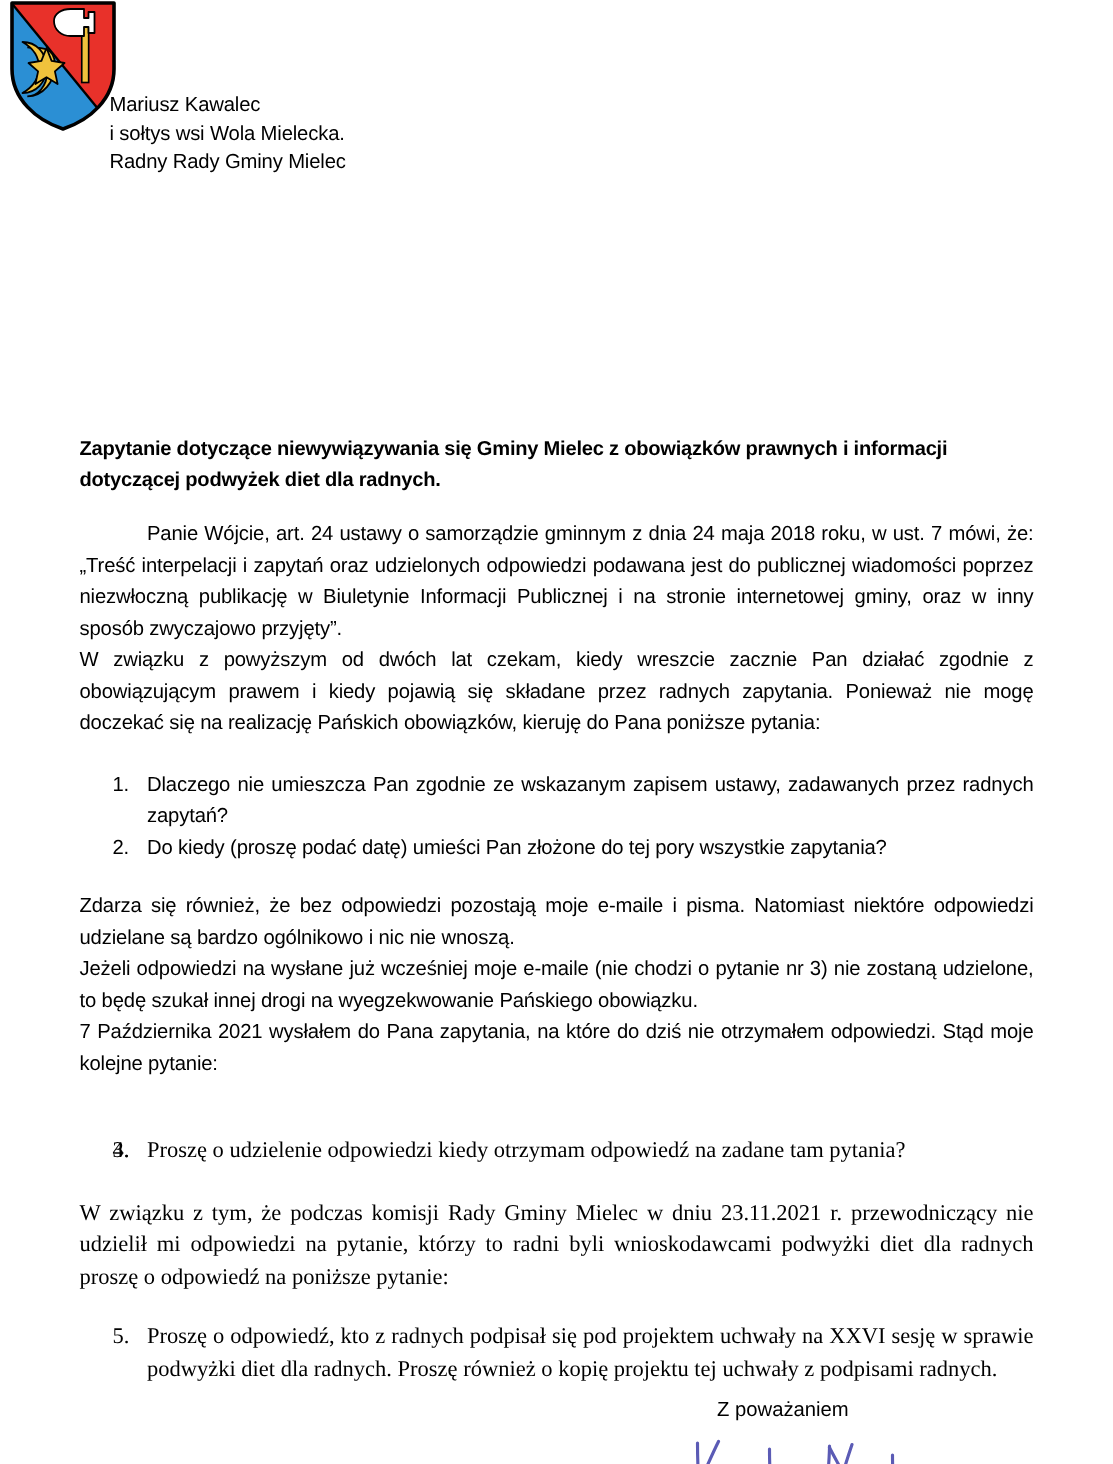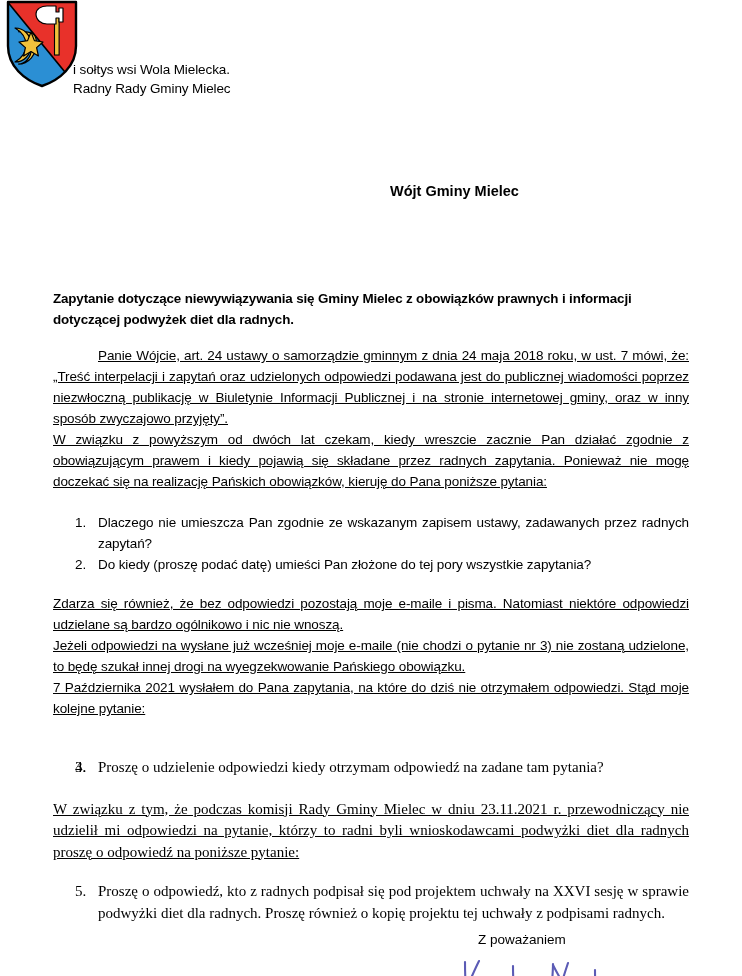--- a/index.html
+++ b/index.html
@@ -86,21 +86,20 @@
   }
 
   p.para {
     margin: 0;
     font-family: "Liberation Sans", sans-serif;
     font-size: 13.5px;
     line-height: 21px;
     text-align: justify;
     text-justify: inter-word;
     letter-spacing: -0.1px;
-    text-decoration: underline;
   }
   p.para.indent { text-indent: 45px; }
   p.para.serif {
     font-family: "Liberation Serif", serif;
     font-size: 15px;
     line-height: 21.5px;
     letter-spacing: 0;
   }
 
   ol.qlist {
@@ -183,28 +182,28 @@
           <path d="M9 28 C18 28 25 35 25 45 C25 55 18 62 9 62 C16 58 20 52 20 45 C20 38 16 32 9 28 Z" fill="#f0c23c" stroke="#000000" stroke-width="1.2" stroke-linejoin="round"></path>
 
           <polygon points="25,32 28.4,40.6 37,42 30.6,47.6 32.4,56 25,51.5 17.6,56 19.4,47.6 13,42 21.6,40.6" fill="#f0c23c" stroke="#000000" stroke-width="1.2" stroke-linejoin="round"></polygon>
         </g>
 
         <path d="M2 2 H70 V46 C70 66 54 80 36 86 C18 80 2 66 2 46 Z" fill="none" stroke="#000000" stroke-width="2.4" stroke-linejoin="round"></path>
       </svg>
     </div>
 
     <div class="sender">
+      <div>Mariusz Kawalec</div>
       <div>i sołtys wsi Wola Mielecka.</div>
       <div>Radny Rady Gminy Mielec</div>
     </div>
 
   </div>
 
   <div class="addressee">
-    <div>Wójt Gminy Mielec</div>
   </div>
 
   <div class="doc-title">Zapytanie dotyczące niewywiązywania się Gminy Mielec  z obowiązków prawnych i informacji dotyczącej podwyżek diet dla radnych.</div>
 
   <div class="body-area">
 
     <p class="para indent">Panie Wójcie, art. 24 ustawy o samorządzie gminnym z dnia 24 maja 2018 roku, w ust. 7 mówi, że: „Treść interpelacji i zapytań oraz udzielonych odpowiedzi podawana jest do publicznej wiadomości poprzez niezwłoczną publikację w Biuletynie Informacji Publicznej i na stronie internetowej gminy, oraz w inny sposób zwyczajowo przyjęty”.</p>
     <p class="para">W związku z powyższym od dwóch lat czekam, kiedy wreszcie zacznie Pan działać zgodnie z obowiązującym prawem i kiedy pojawią się składane przez radnych zapytania. Ponieważ nie mogę doczekać się na realizację Pańskich obowiązków, kieruję do Pana poniższe pytania:</p>
 
     <div class="gap-20"></div>

